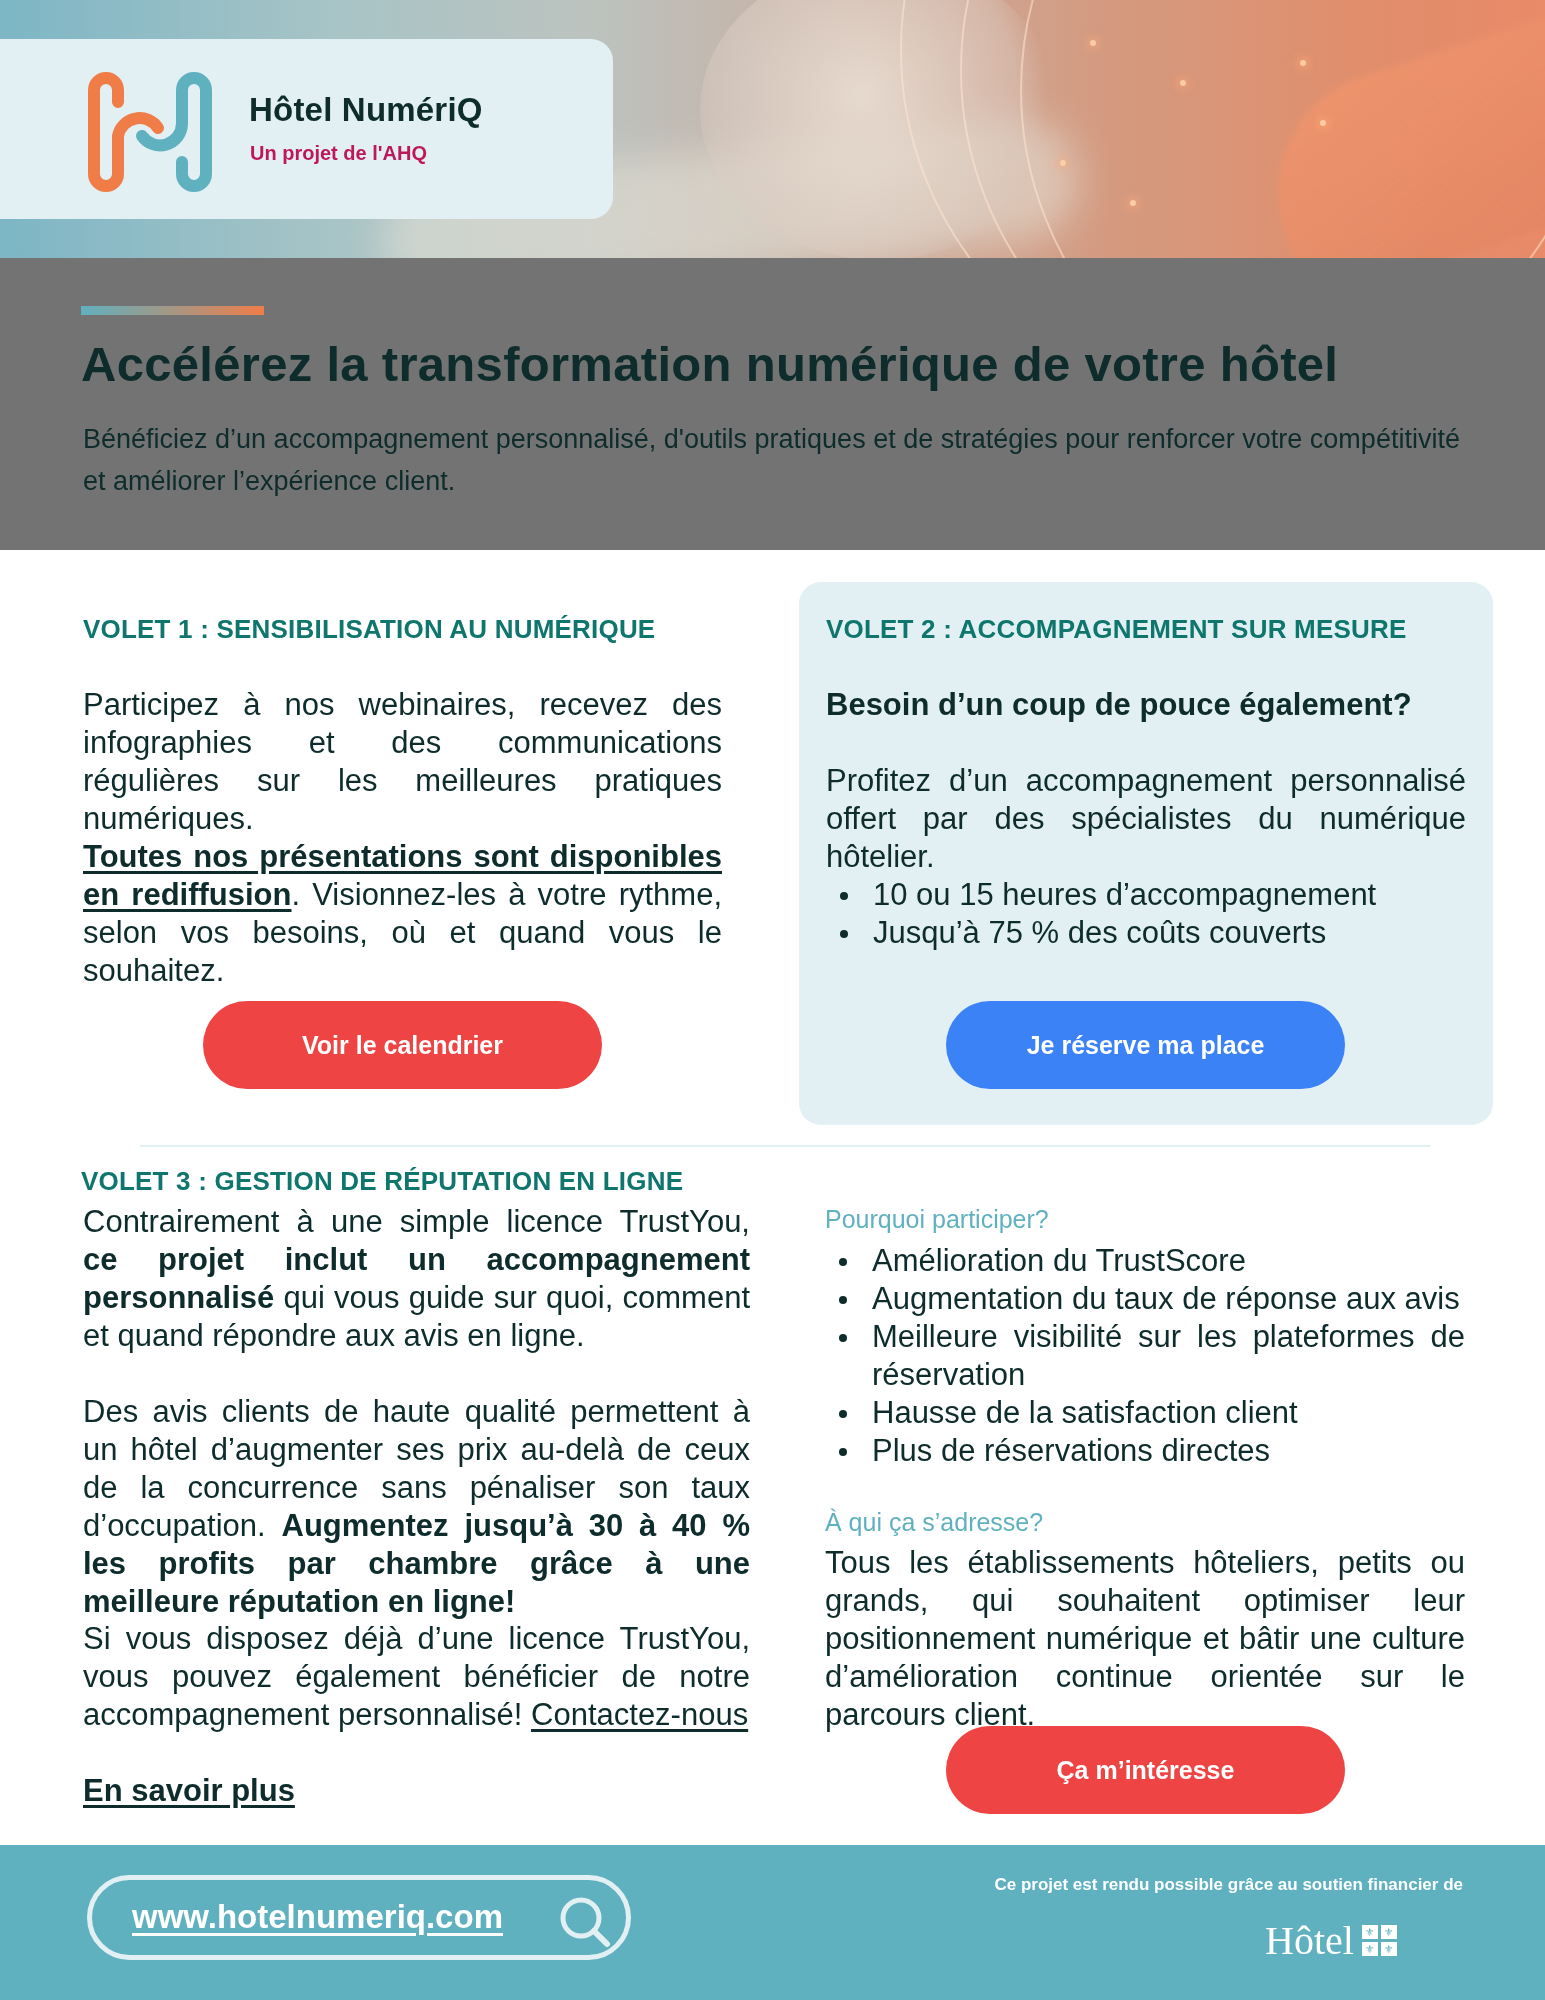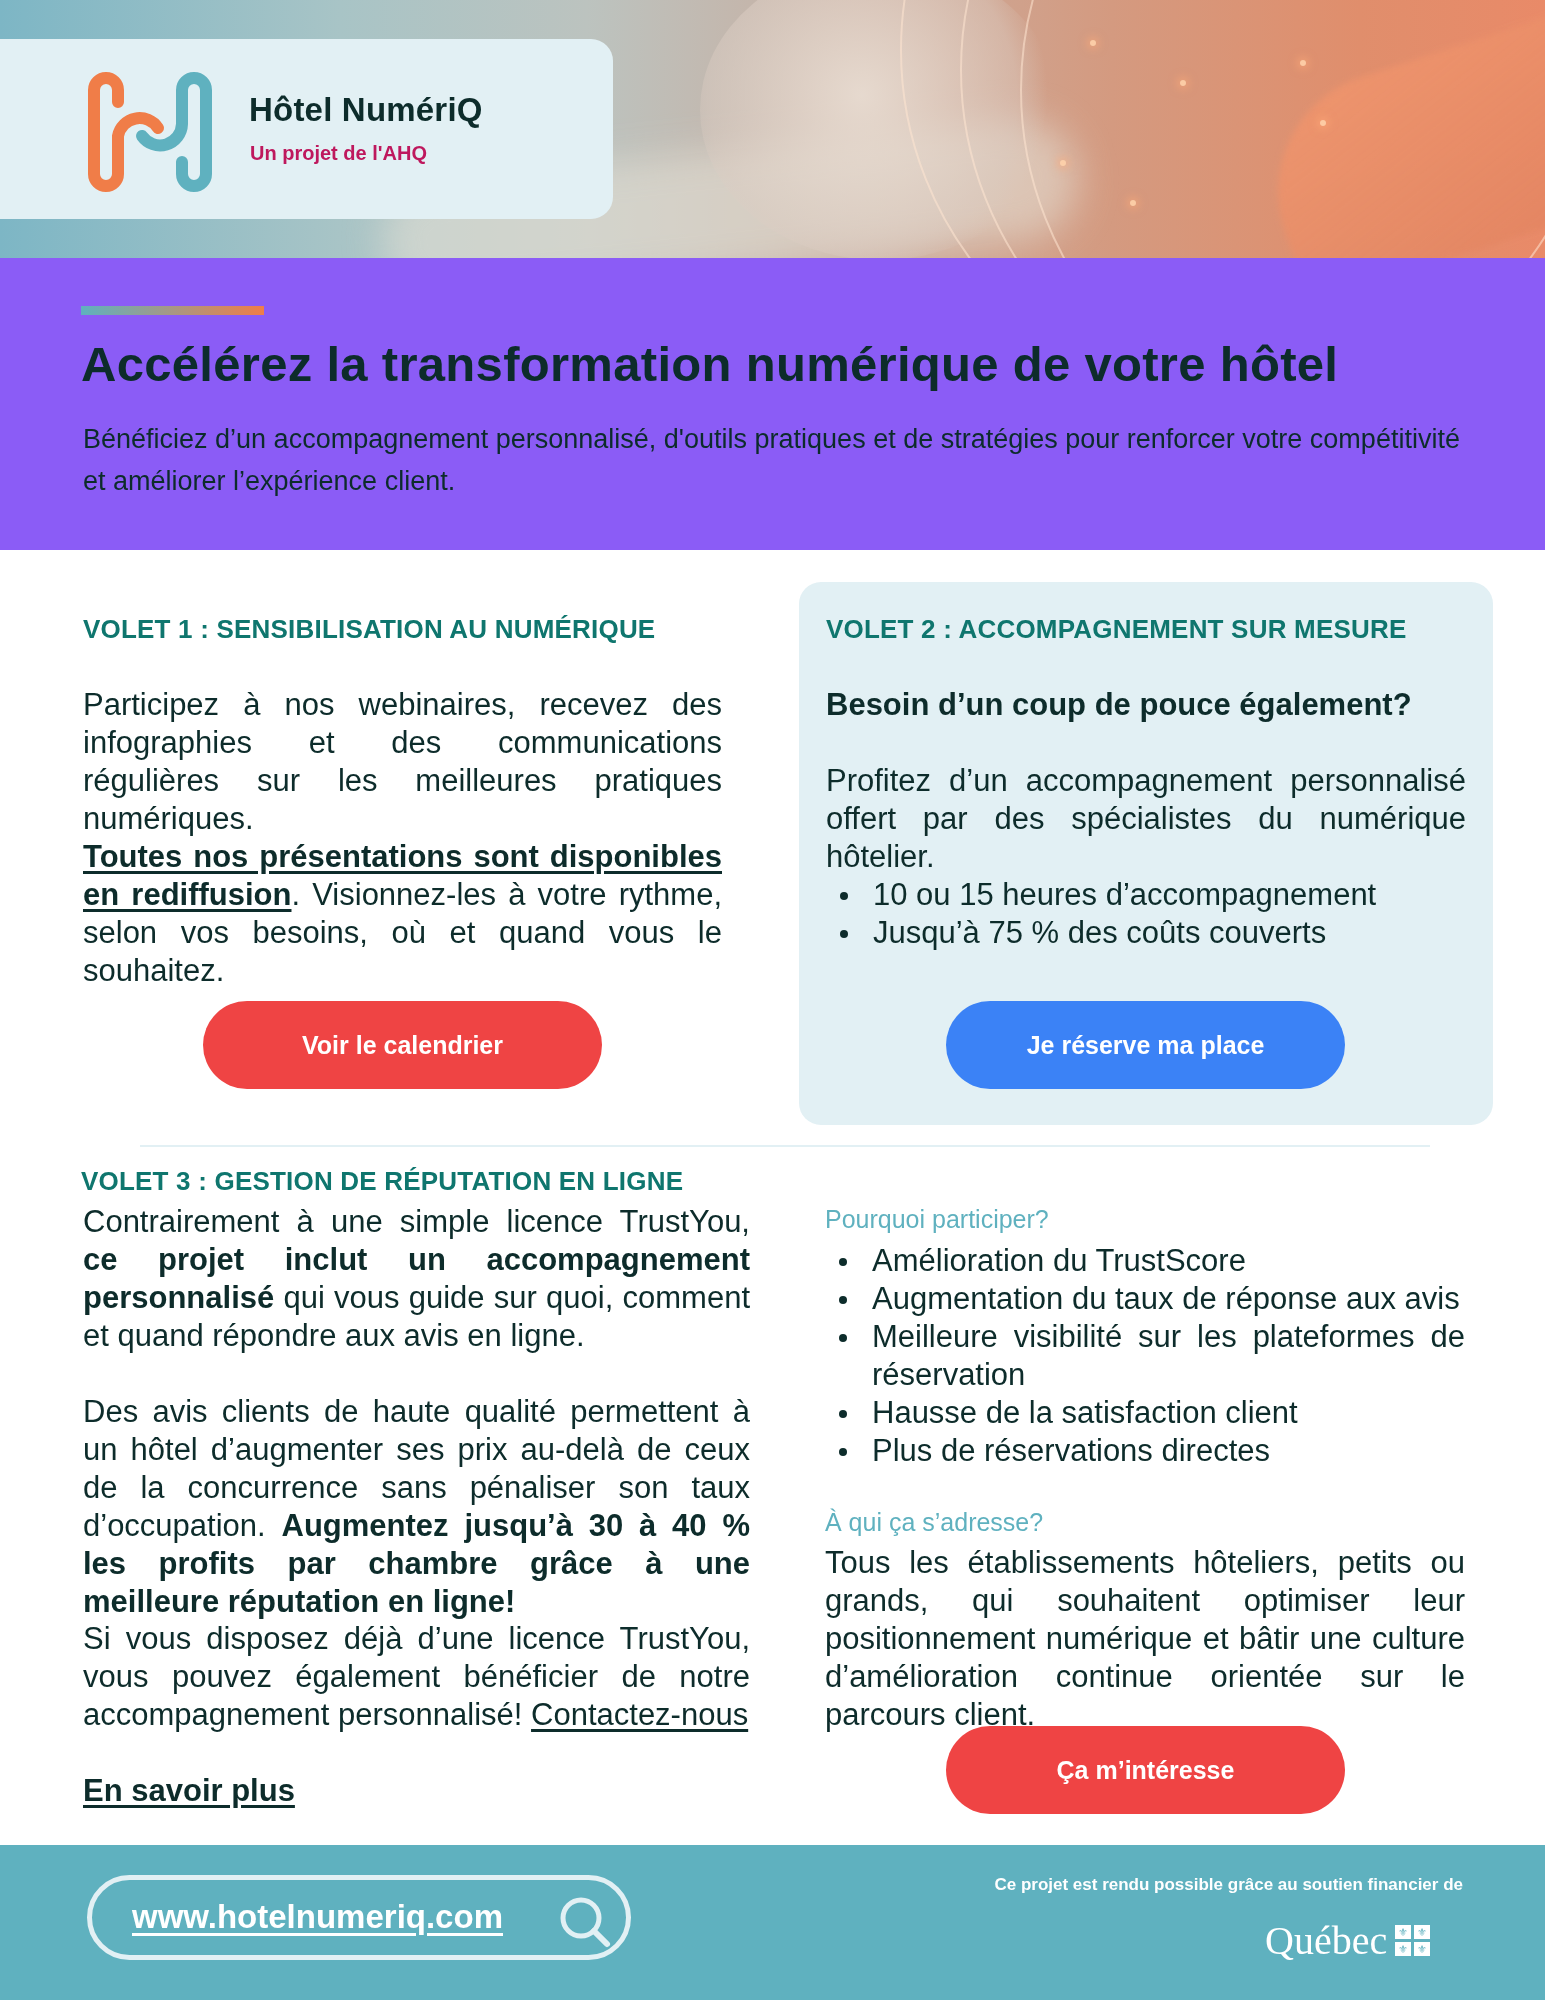--- a/index.html
+++ b/index.html
@@ -16,21 +16,21 @@
   .hero .hand { position: absolute; left: 1270px; top: 60px; width: 320px; height: 200px; border-radius: 120px 0 0 60px;
     background: linear-gradient(160deg, rgba(240,150,110,0.9), rgba(225,130,95,0.7)); filter: blur(3px); transform: rotate(-18deg); }
   .hero .spark { position: absolute; width: 6px; height: 6px; border-radius: 50%; background: rgba(255,210,170,0.9); box-shadow: 0 0 8px 3px rgba(255,170,120,0.6); }
 
   .logo-card { position: absolute; left: 0; top: 39px; width: 613px; height: 180px; background: #e2f0f4; border-radius: 0 22px 22px 0; }
   .logo-mark { position: absolute; left: 82px; top: 66px; width: 146px; height: 132px; }
   .logo-title { position: absolute; left: 249px; top: 91px; font-size: 33px; font-weight: bold; color: #0d2c2b; letter-spacing: 0.2px; }
   .logo-sub { position: absolute; left: 250px; top: 142px; font-size: 20px; font-weight: bold; color: #be185d; }
 
   
-  .intro { position: absolute; left: 0; top: 258px; width: 1545px; height: 292px; background: #8b5cf6; }
+  .intro { position: absolute; left: 0; top: 258px; width: 1545px; height: 292px; background: #737373; }
   .intro .accent-bar { position: absolute; left: 81px; top: 48px; width: 183px; height: 9px; background: linear-gradient(90deg, #5fb1bf, #f07d48); }
   .intro h1 { position: absolute; left: 81px; top: 78px; font-size: 49px; font-weight: bold; color: #0d2c2b; letter-spacing: 0.3px; white-space: nowrap; }
   .intro p { position: absolute; left: 83px; top: 160px; width: 1400px; font-size: 27px; line-height: 42px; color: #0d2c2b; }
 
   
   .volet-h { position: absolute; font-size: 26px; font-weight: bold; color: #0f766e; letter-spacing: 0.2px; white-space: nowrap; }
   .body-text { position: absolute; font-size: 31px; line-height: 38px; color: #0d2c2b; text-align: justify; }
   .body-text b { font-weight: bold; }
   .ulink { text-decoration: underline; text-underline-offset: 4px; color: #0d2c2b; cursor: pointer; }
   .ulink.bold { font-weight: bold; }
@@ -143,21 +143,21 @@
 <div class="footer">
   <div class="url-pill">
     <a class="url">www.hotelnumeriq.com</a>
     <svg class="search" viewBox="0 0 56 56">
       <circle cx="24" cy="24" r="18" fill="none" stroke="#e2f0f4" stroke-width="5"></circle>
       <line x1="37" y1="37" x2="50" y2="50" stroke="#e2f0f4" stroke-width="6" stroke-linecap="round"></line>
     </svg>
   </div>
   <div class="support">Ce projet est rendu possible grâce au soutien financier de</div>
   <div class="quebec">
-    <span class="quebec-word">Québec</span>
+    <span class="quebec-word">Hôtel</span>
     <div class="flag">
       <span>⚜</span>
         <span>⚜</span>
         <span>⚜</span>
         <span>⚜</span>
     </div>
   </div>
 </div>
 
 </body></html>

